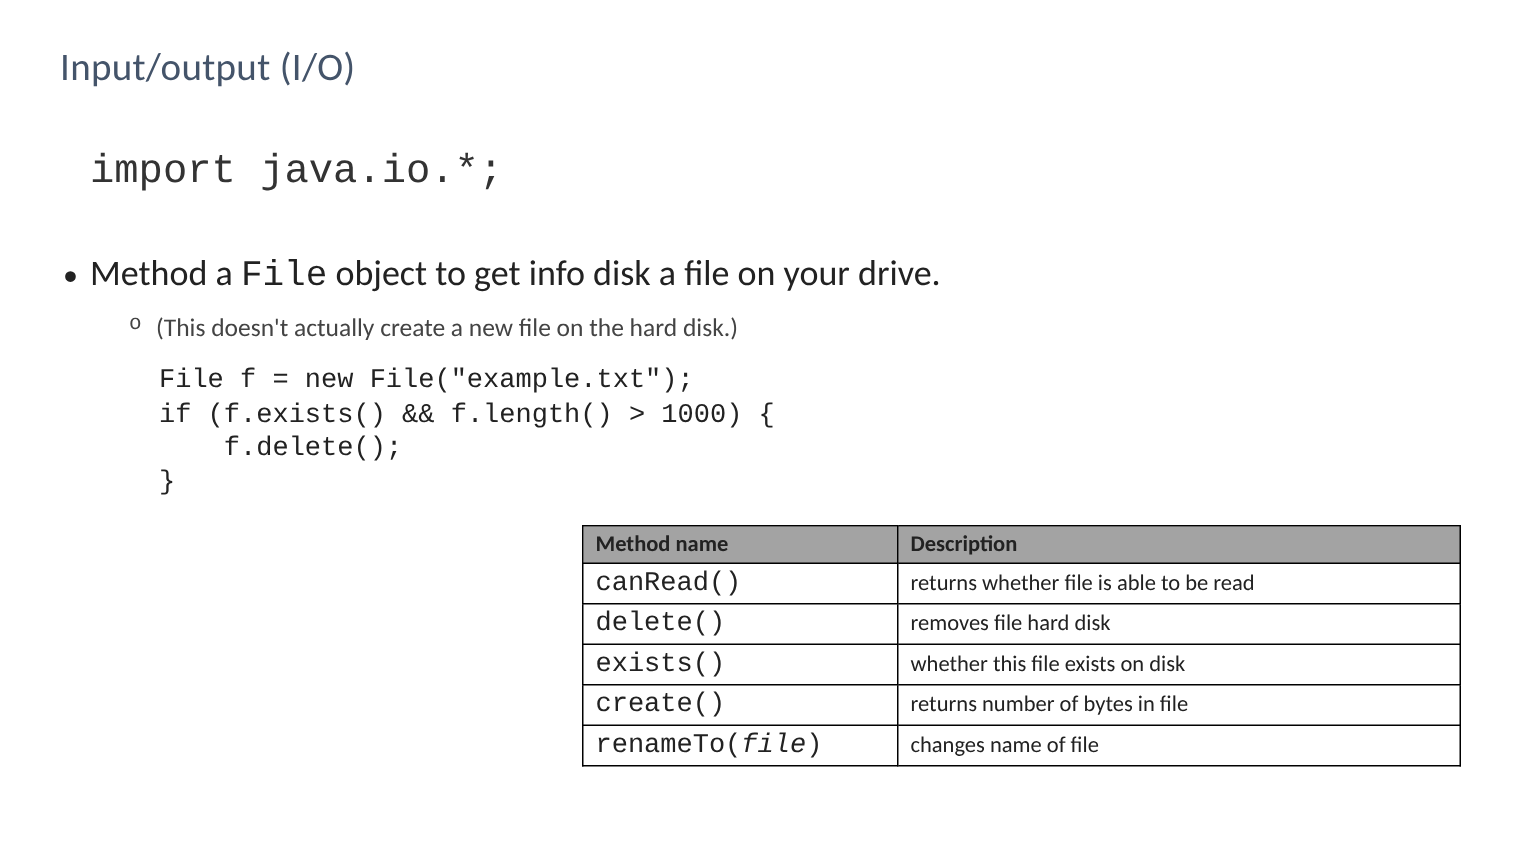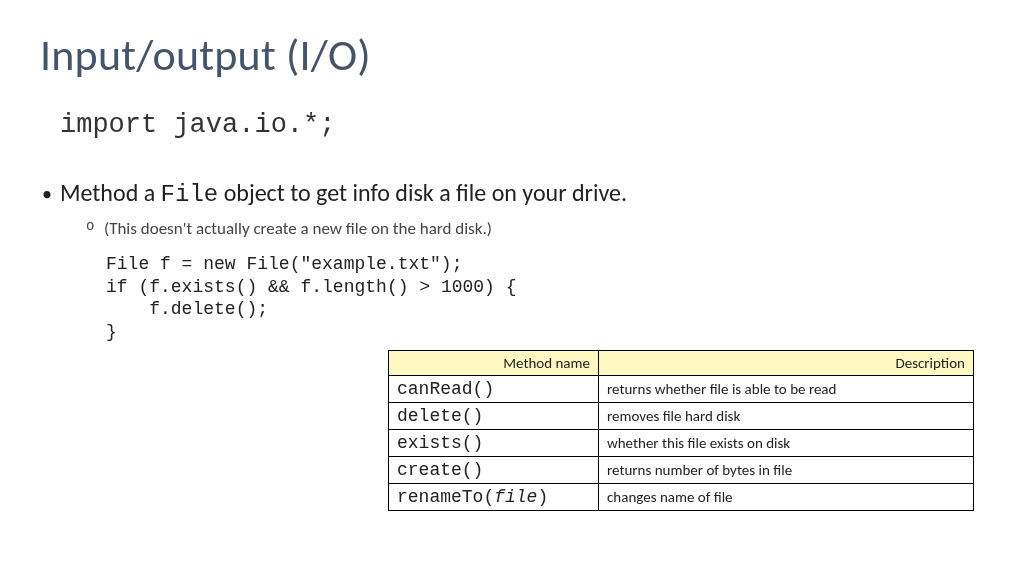--- a/index.html
+++ b/index.html
@@ -1,31 +1,31 @@
 <!DOCTYPE html>
 <html><head>
 <meta charset="utf-8">
 <style>
   * { margin: 0; padding: 0; box-sizing: border-box; }
   html, body { width: 1024px; height: 576px; background: #fff; font-family: "Segoe UI", "Calibri", Arial, sans-serif; color: #222; }
   .slide { width: 1024px; height: 576px; position: relative; padding: 28px 40px 20px 40px; }
-  .title { font-size: 44px; font-weight: 400; color: #44546a; letter-spacing: 0.2px; }
-  .import-line { margin-top: 28px; margin-left: 20px; font-family: "Courier New", monospace; font-size: 27px; color: #333; }
+  .title { font-size: 26px; font-weight: 400; color: #44546a; letter-spacing: 0.2px; }
+  .import-line { margin-top: 40px; margin-left: 20px; font-family: "Courier New", monospace; font-size: 27px; color: #333; }
   .bullet { margin-top: 38px; margin-left: 2px; font-size: 24px; display: flex; align-items: baseline; }
   .bullet .dot { display: inline-block; width: 18px; font-size: 20px; }
   .bullet .txt { flex: 1; }
   .mono { font-family: "Courier New", monospace; }
   .subbullet { margin-top: 10px; margin-left: 46px; font-size: 17px; color: #444; display: flex; }
   .subbullet .o { width: 18px; font-family: "Courier New", monospace; font-size: 14px; }
   .codeblock { margin-top: 14px; margin-left: 66px; font-family: "Courier New", monospace; font-size: 18px; line-height: 1.25; white-space: pre; }
   .codeblock .b { font-weight: 400; }
   .table-wrap { position: absolute; left: 388px; top: 350px; width: 586px; }
   table { border-collapse: collapse; width: 100%; }
   th, td { border: 1px solid #000; padding: 3px 8px; text-align: left; vertical-align: middle; font-size: 15px; }
-  th { font-weight: 400; background: #fef9c3; text-align: right; }
+  th { font-weight: 700; background: #a3a3a3; }
   td.method { font-family: Liberation Mono, monospace; font-size: 18px; }
   td.method .ital { font-style: italic; }
   col.c1 { width: 210px; }
 </style>
 </head>
 <body>
 
 <div class="slide">
 
   <div class="title">Input/output (I/O)</div>

